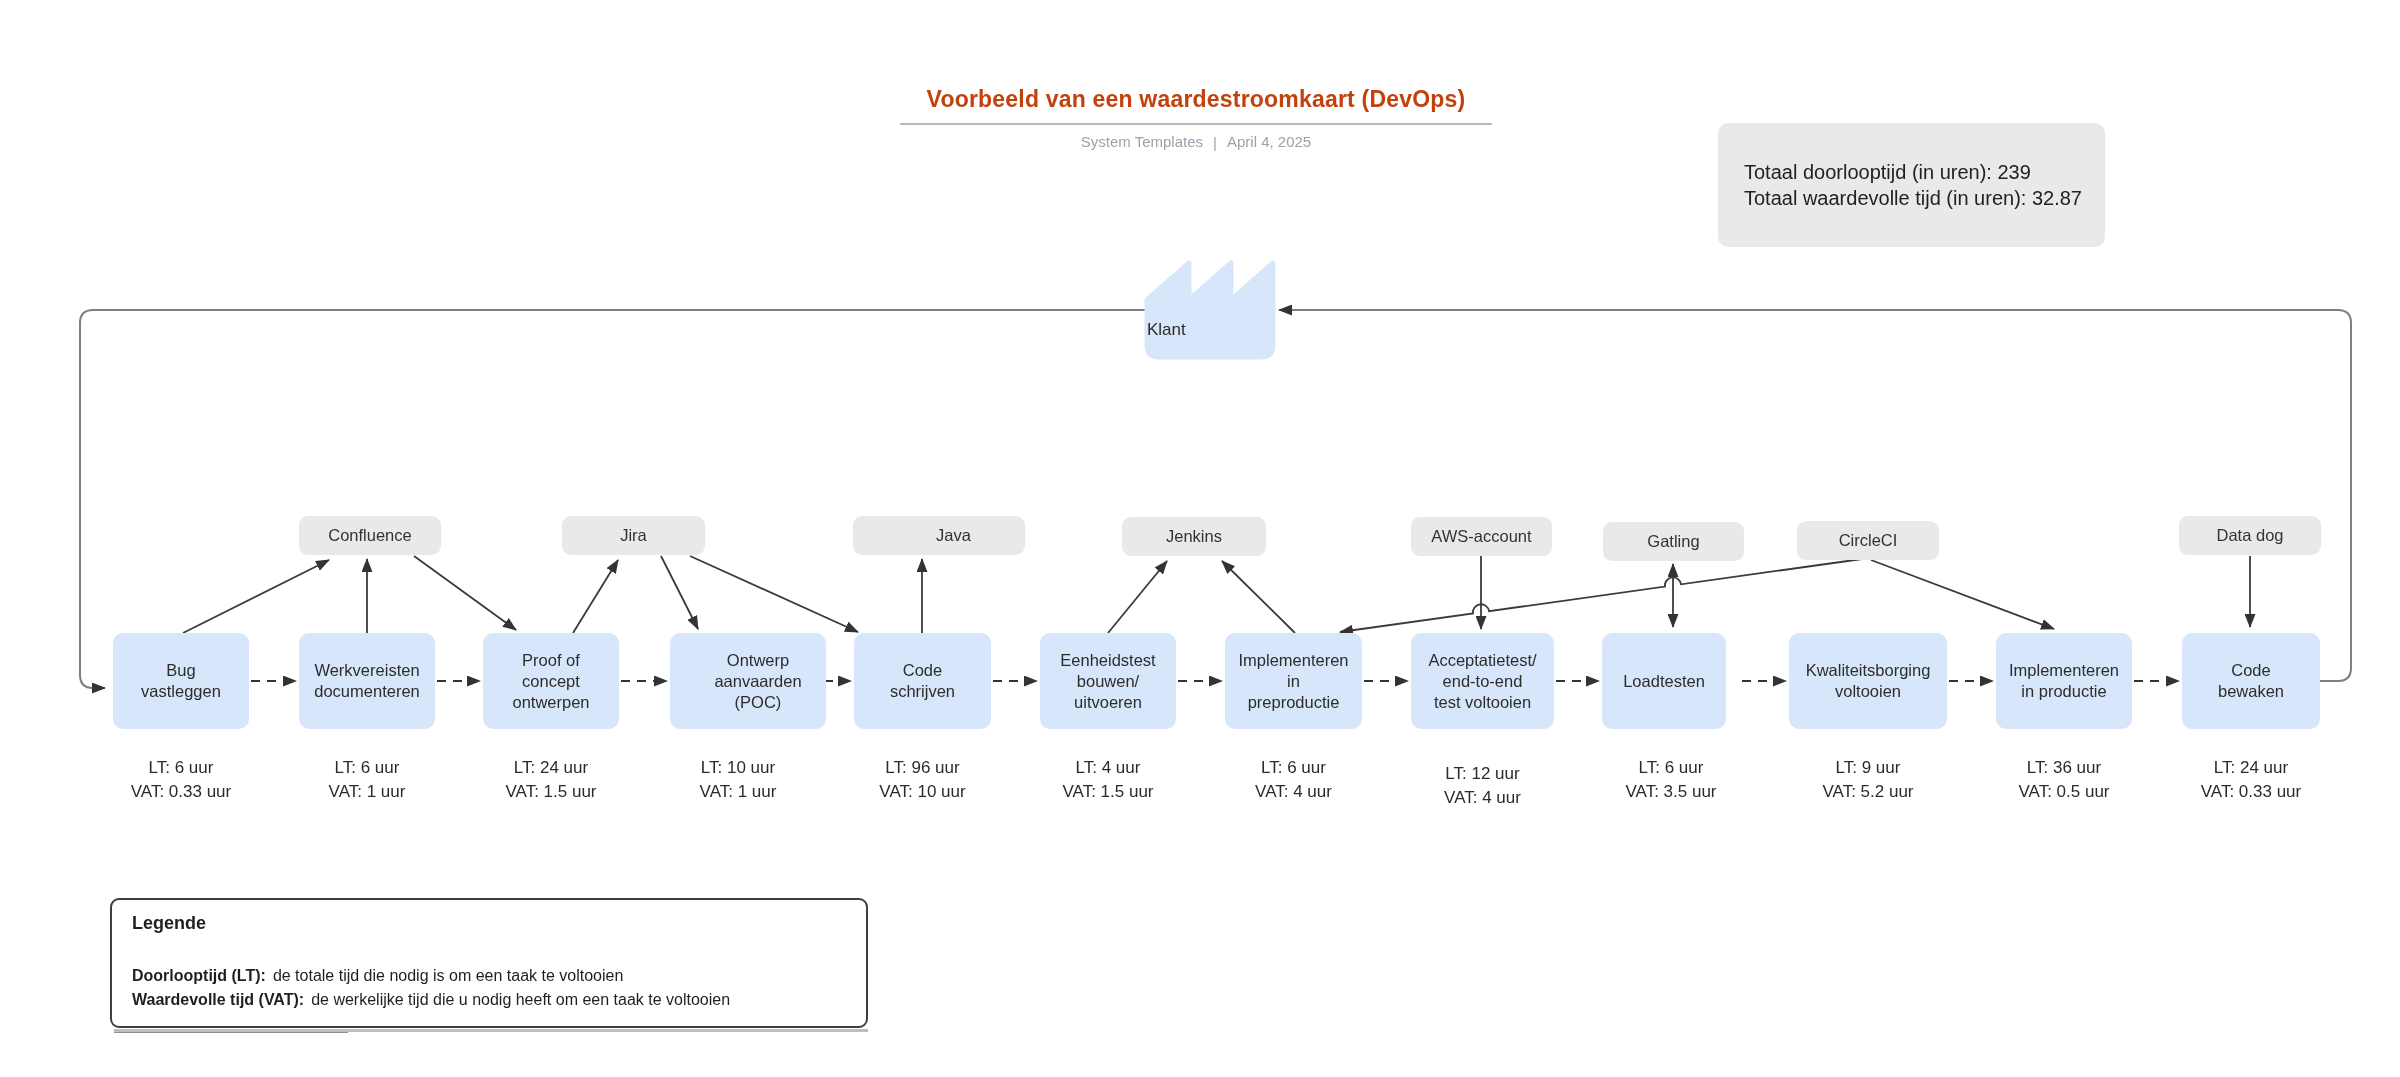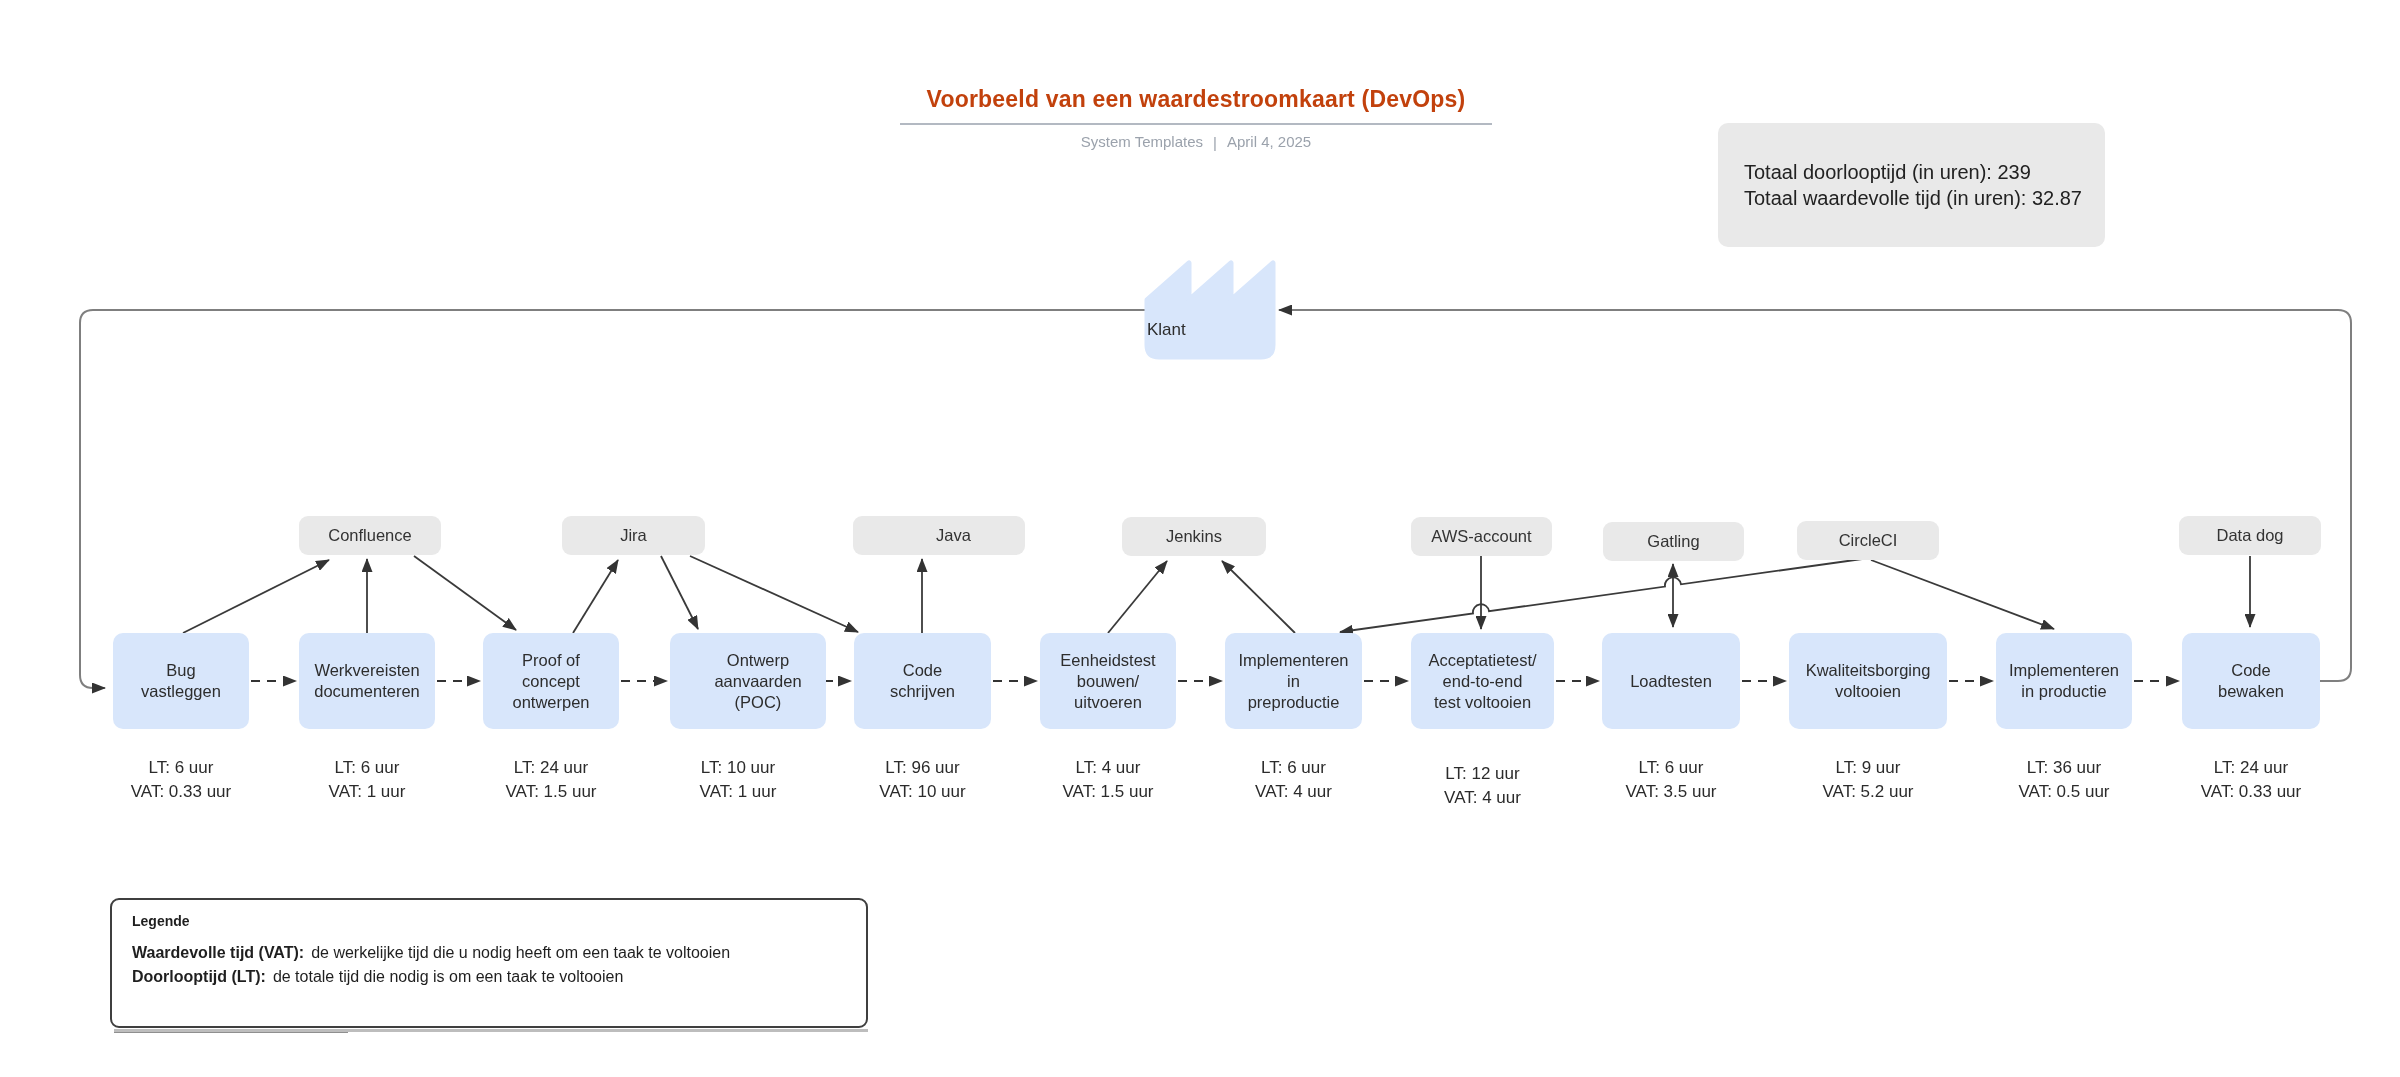--- a/index.html
+++ b/index.html
@@ -38,21 +38,21 @@
 
   
   .klant-label{position:absolute;left:1147px;top:320px;width:126px;text-align:left;
     font-size:17px;color:#2d2d2d;}
 
   
   .legend{position:absolute;left:110px;top:898px;width:758px;height:130px;background:#fff;
     border:2px solid #3f3f3f;border-radius:9px;box-sizing:border-box;padding:13px 20px;}
   .legend::after{content:"";position:absolute;left:2px;right:-2px;bottom:-6px;height:3px;background:#bdbdbd;}
   .legend::before{content:"";position:absolute;left:2px;width:31%;bottom:-7px;height:4px;background:#8f8f8f;}
-  .legend .ltitle{font-size:14px;font-weight:bold;margin-bottom:12px;color:#1f1f1f;}
+  .legend .ltitle{font-size:18px;font-weight:bold;margin-bottom:30px;color:#1f1f1f;}
   .legend .item{font-size:16px;line-height:24px;color:#1f1f1f;}
   .legend .item b{font-weight:bold;margin-right:7px;}
 </style>
 </head>
 <body>
 
 <div id="canvas">
 
   <svg class="overlay">
     <defs>
@@ -177,21 +177,21 @@
       </div>
       <div class="process" style="left: 1411px; width: 143px;">
         <span class="lbl">Acceptatietest/
 end-to-end
 test voltooien</span>
       </div>
       <div class="ltvat" style="left: 1381px; width: 203px; top: 762px;">
         <span>LT: 12 uur</span>
         <span>VAT: 4 uur</span>
       </div>
-      <div class="process" style="left: 1602px; width: 138px;">
+      <div class="process" style="left: 1602px; width: 124px;">
         <span class="lbl">Loadtesten</span>
       </div>
       <div class="ltvat" style="left: 1572px; width: 198px;">
         <span>LT: 6 uur</span>
         <span>VAT: 3.5 uur</span>
       </div>
       <div class="process" style="left: 1789px; width: 158px;">
         <span class="lbl">Kwaliteitsborging
 voltooien</span>
       </div>
@@ -237,20 +237,20 @@
         <span class="lbl">CircleCI</span>
       </div>
       <div class="tool" style="left: 2179px; top: 516px; width: 142px;">
         <span class="lbl">Data dog</span>
       </div>
     </div>
 
   <div class="legend">
     <div class="ltitle">Legende</div>
     <div class="item">
+      <b>Doorlooptijd (LT):</b><span>de totale tijd die nodig is om een taak te voltooien</span>
+    </div>
+    <div class="item">
       <b>Waardevolle tijd (VAT):</b><span>de werkelijke tijd die u nodig heeft om een taak te voltooien</span>
     </div>
-    <div class="item">
-      <b>Doorlooptijd (LT):</b><span>de totale tijd die nodig is om een taak te voltooien</span>
-    </div>
   </div>
 
 </div>
 
 </body></html>

